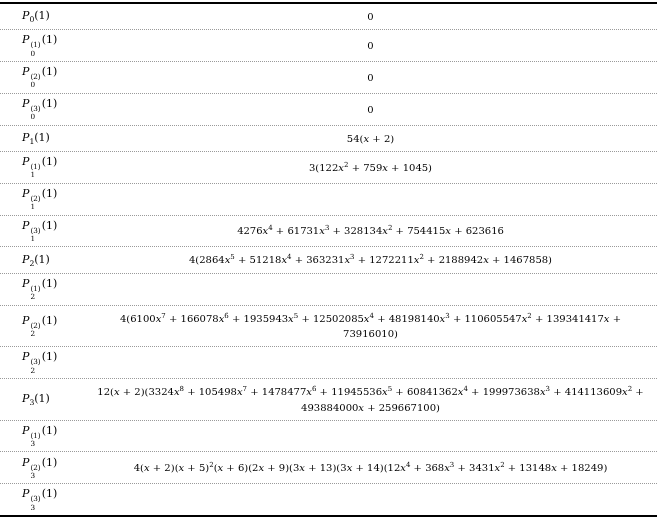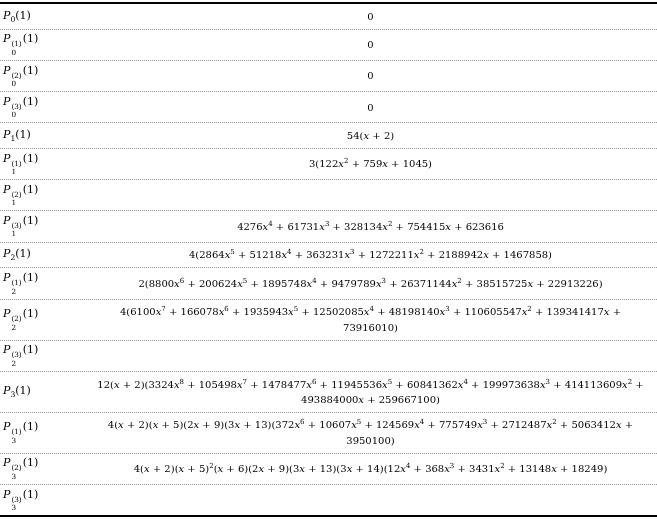--- a/index.html
+++ b/index.html
@@ -15,21 +15,21 @@
     border-top: 2px solid #000; border-bottom: 2px solid #000;
   }
   .row {
     flex: 1 1 auto;
     display: flex; align-items: center;
     border-bottom: 1px dotted #9a9a9a;
   }
   .row:last-child { border-bottom: none; }
   .label-cell {
     flex: 0 0 84px; width: 84px;
-    padding-left: 3px;
+    padding-left: 22px;
     font-size: 11px;
     white-space: nowrap;
   }
   .value-cell {
     flex: 1 1 auto;
     text-align: center;
     padding: 2px 8px;
     font-size: 10px;
     line-height: 1.5;
   }
@@ -99,21 +99,20 @@
     </div>
     <div class="row">
       <div class="label-cell"><i>P</i><sub>2</sub><span>(1)</span></div>
       <div class="value-cell">4(2864<i>x</i><sup>5</sup> + 51218<i>x</i><sup>4</sup> + 363231<i>x</i><sup>3</sup> + 1272211<i>x</i><sup>2</sup> + 2188942<i>x</i> + 1467858)</div>
     </div>
     <div class="row">
       <div class="label-cell"><i>P</i><span class="stack">
           <span class="ssup">(1)</span>
           <span class="ssub">2</span>
         </span><span>(1)</span></div>
-      <div class="value-cell">2(8800<i>x</i><sup>6</sup> + 200624<i>x</i><sup>5</sup> + 1895748<i>x</i><sup>4</sup> + 9479789<i>x</i><sup>3</sup> + 26371144<i>x</i><sup>2</sup> + 38515725<i>x</i> + 22913226)</div>
     </div>
     <div class="row">
       <div class="label-cell"><i>P</i><span class="stack">
           <span class="ssup">(2)</span>
           <span class="ssub">2</span>
         </span><span>(1)</span></div>
       <div class="value-cell">4(6100<i>x</i><sup>7</sup> + 166078<i>x</i><sup>6</sup> + 1935943<i>x</i><sup>5</sup> + 12502085<i>x</i><sup>4</sup> + 48198140<i>x</i><sup>3</sup> + 110605547<i>x</i><sup>2</sup> + 139341417<i>x</i> + 73916010)</div>
     </div>
     <div class="row">
       <div class="label-cell"><i>P</i><span class="stack">
@@ -123,21 +122,20 @@
     </div>
     <div class="row">
       <div class="label-cell"><i>P</i><sub>3</sub><span>(1)</span></div>
       <div class="value-cell">12(<i>x</i> + 2)(3324<i>x</i><sup>8</sup> + 105498<i>x</i><sup>7</sup> + 1478477<i>x</i><sup>6</sup> + 11945536<i>x</i><sup>5</sup> + 60841362<i>x</i><sup>4</sup> + 199973638<i>x</i><sup>3</sup> + 414113609<i>x</i><sup>2</sup> + 493884000<i>x</i> + 259667100)</div>
     </div>
     <div class="row">
       <div class="label-cell"><i>P</i><span class="stack">
           <span class="ssup">(1)</span>
           <span class="ssub">3</span>
         </span><span>(1)</span></div>
-      <div class="value-cell">4(<i>x</i> + 2)(<i>x</i> + 5)(2<i>x</i> + 9)(3<i>x</i> + 13)(372<i>x</i><sup>6</sup> + 10607<i>x</i><sup>5</sup> + 124569<i>x</i><sup>4</sup> + 775749<i>x</i><sup>3</sup> + 2712487<i>x</i><sup>2</sup> + 5063412<i>x</i> + 3950100)</div>
     </div>
     <div class="row">
       <div class="label-cell"><i>P</i><span class="stack">
           <span class="ssup">(2)</span>
           <span class="ssub">3</span>
         </span><span>(1)</span></div>
       <div class="value-cell">4(<i>x</i> + 2)(<i>x</i> + 5)<sup>2</sup>(<i>x</i> + 6)(2<i>x</i> + 9)(3<i>x</i> + 13)(3<i>x</i> + 14)(12<i>x</i><sup>4</sup> + 368<i>x</i><sup>3</sup> + 3431<i>x</i><sup>2</sup> + 13148<i>x</i> + 18249)</div>
     </div>
     <div class="row">
       <div class="label-cell"><i>P</i><span class="stack">

